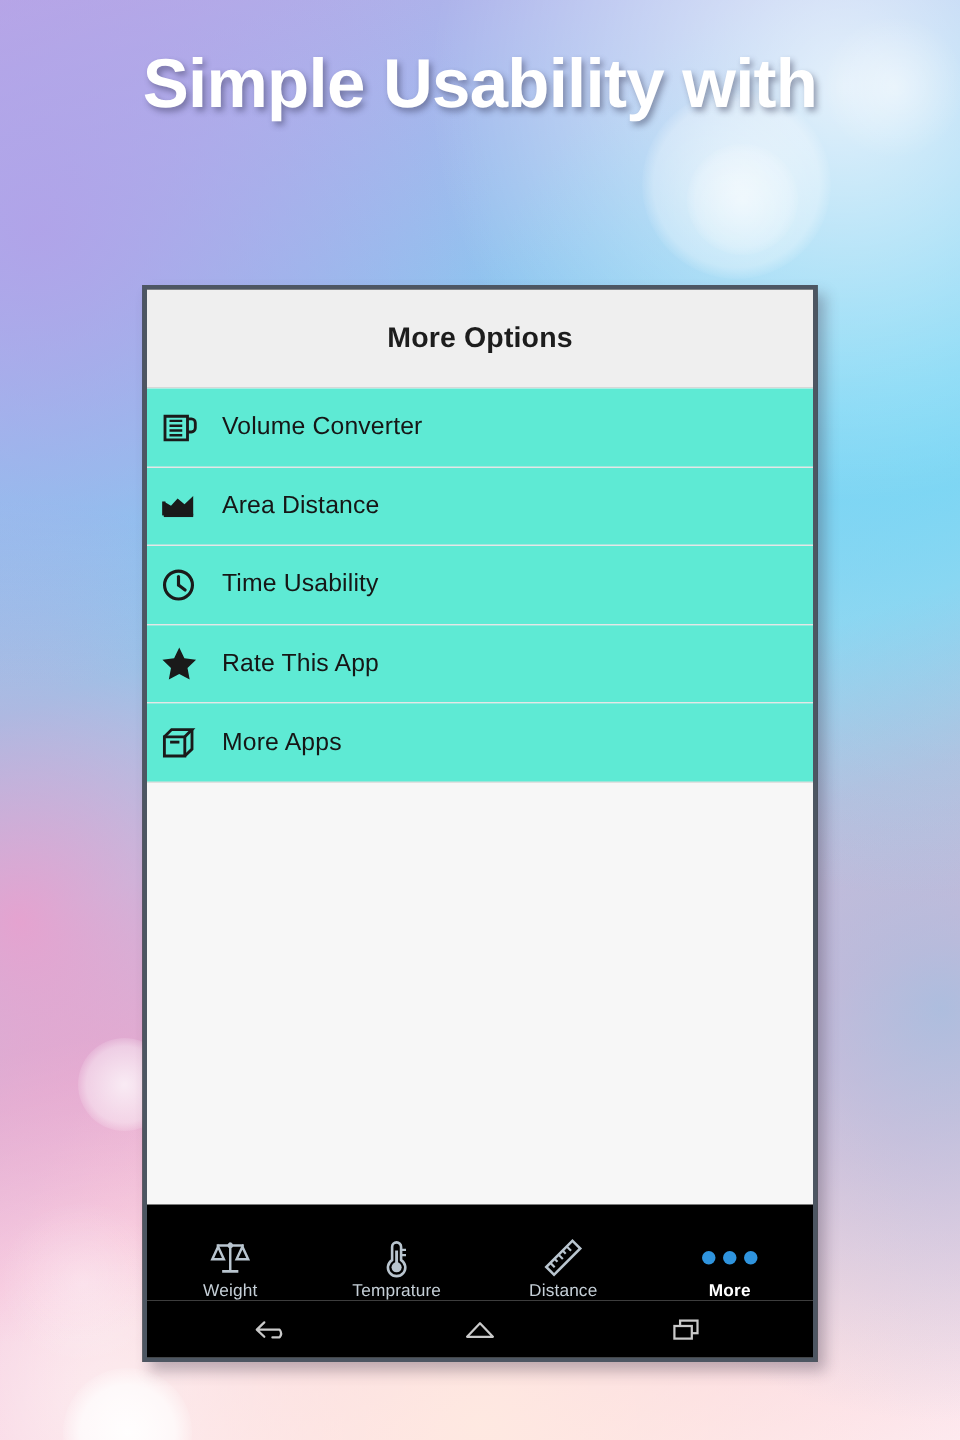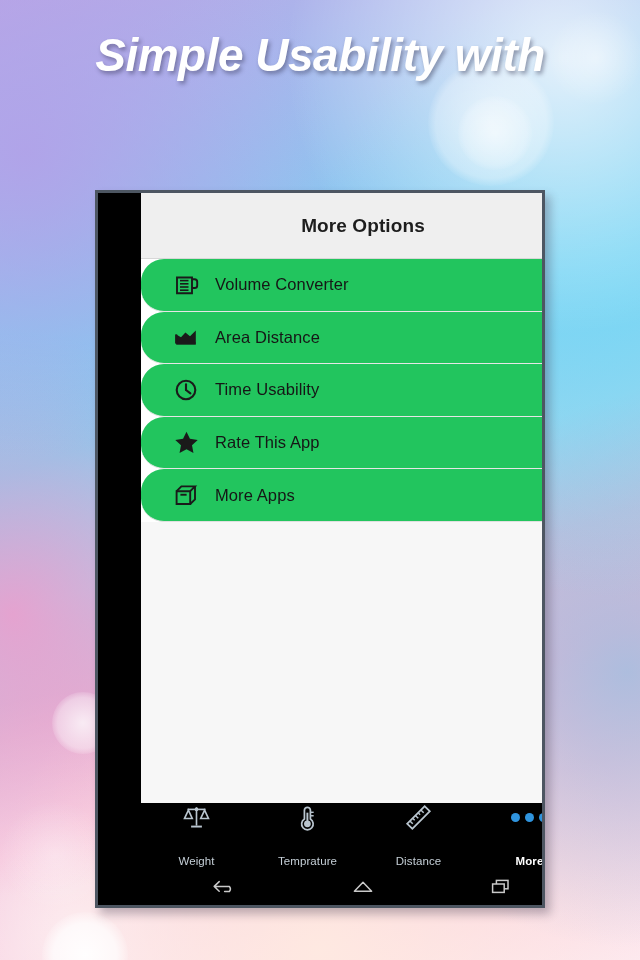--- a/index.html
+++ b/index.html
@@ -69,21 +69,21 @@
     width: 640px;
     text-align: center;
     color: #ffffff;
     font-weight: bold;
     font-size: 46px;
     line-height: 59px;
     letter-spacing: -0.5px;
     text-shadow: 2px 3px 4px rgba(40,40,70,0.42);
     font-family: "Liberation Sans", sans-serif;
   }
-  #headline .ln { display: block; white-space: nowrap; font-style: italic; }
+  #headline .ln { display: block; white-space: nowrap; }
 
   
   #phone {
     position: absolute;
     left: 95px;
     top: 190px;
     width: 450px;
     height: 718px;
     box-sizing: border-box;
     border: 3px solid #4d5662;
@@ -91,21 +91,20 @@
     box-shadow: 5px 6px 9px rgba(60,50,70,0.33);
     overflow: hidden;
   }
   #screen {
     position: relative;
     width: 100%;
     height: 100%;
     background: #f7f7f7;
     display: flex;
     flex-direction: column;
-    margin-left: 43px;
   }
 
   
   #app-header {
     height: 65px;
     min-height: 65px;
     background: #efefef;
     border-bottom: 1px solid #d7d7d7;
     display: flex;
     align-items: center;
@@ -120,25 +119,24 @@
 
   
   #list {
     background: #ffffff;
     flex: 0 0 auto;
   }
   .row {
     height: 52.6px;
     display: flex;
     align-items: center;
-    background: #22c55e;
+    background: #5eead4;
     border-bottom: 1px solid #e6e6e6;
-    padding-left: 28px;
+    padding-left: 4px;
     box-sizing: border-box;
-    border-radius: 23px;
   }
   .row:last-child { border-bottom: 1px solid #e0e0e0; }
   .row .ico {
     width: 34px;
     min-width: 34px;
     height: 34px;
     display: flex;
     align-items: center;
     justify-content: center;
     margin-right: 12px;
@@ -162,21 +160,21 @@
     background: #000000;
     display: flex;
     align-items: center;
   }
   .tab {
     flex: 1 1 0;
     height: 100%;
     display: flex;
     flex-direction: column;
     align-items: center;
-    justify-content: space-between;
+    justify-content: flex-end;
     gap: 3px;
   }
   .tab .ticon {
     height: 28px;
     display: flex;
     align-items: center;
     justify-content: center;
   }
   .tab .tlbl {
     font-size: 11.5px;

